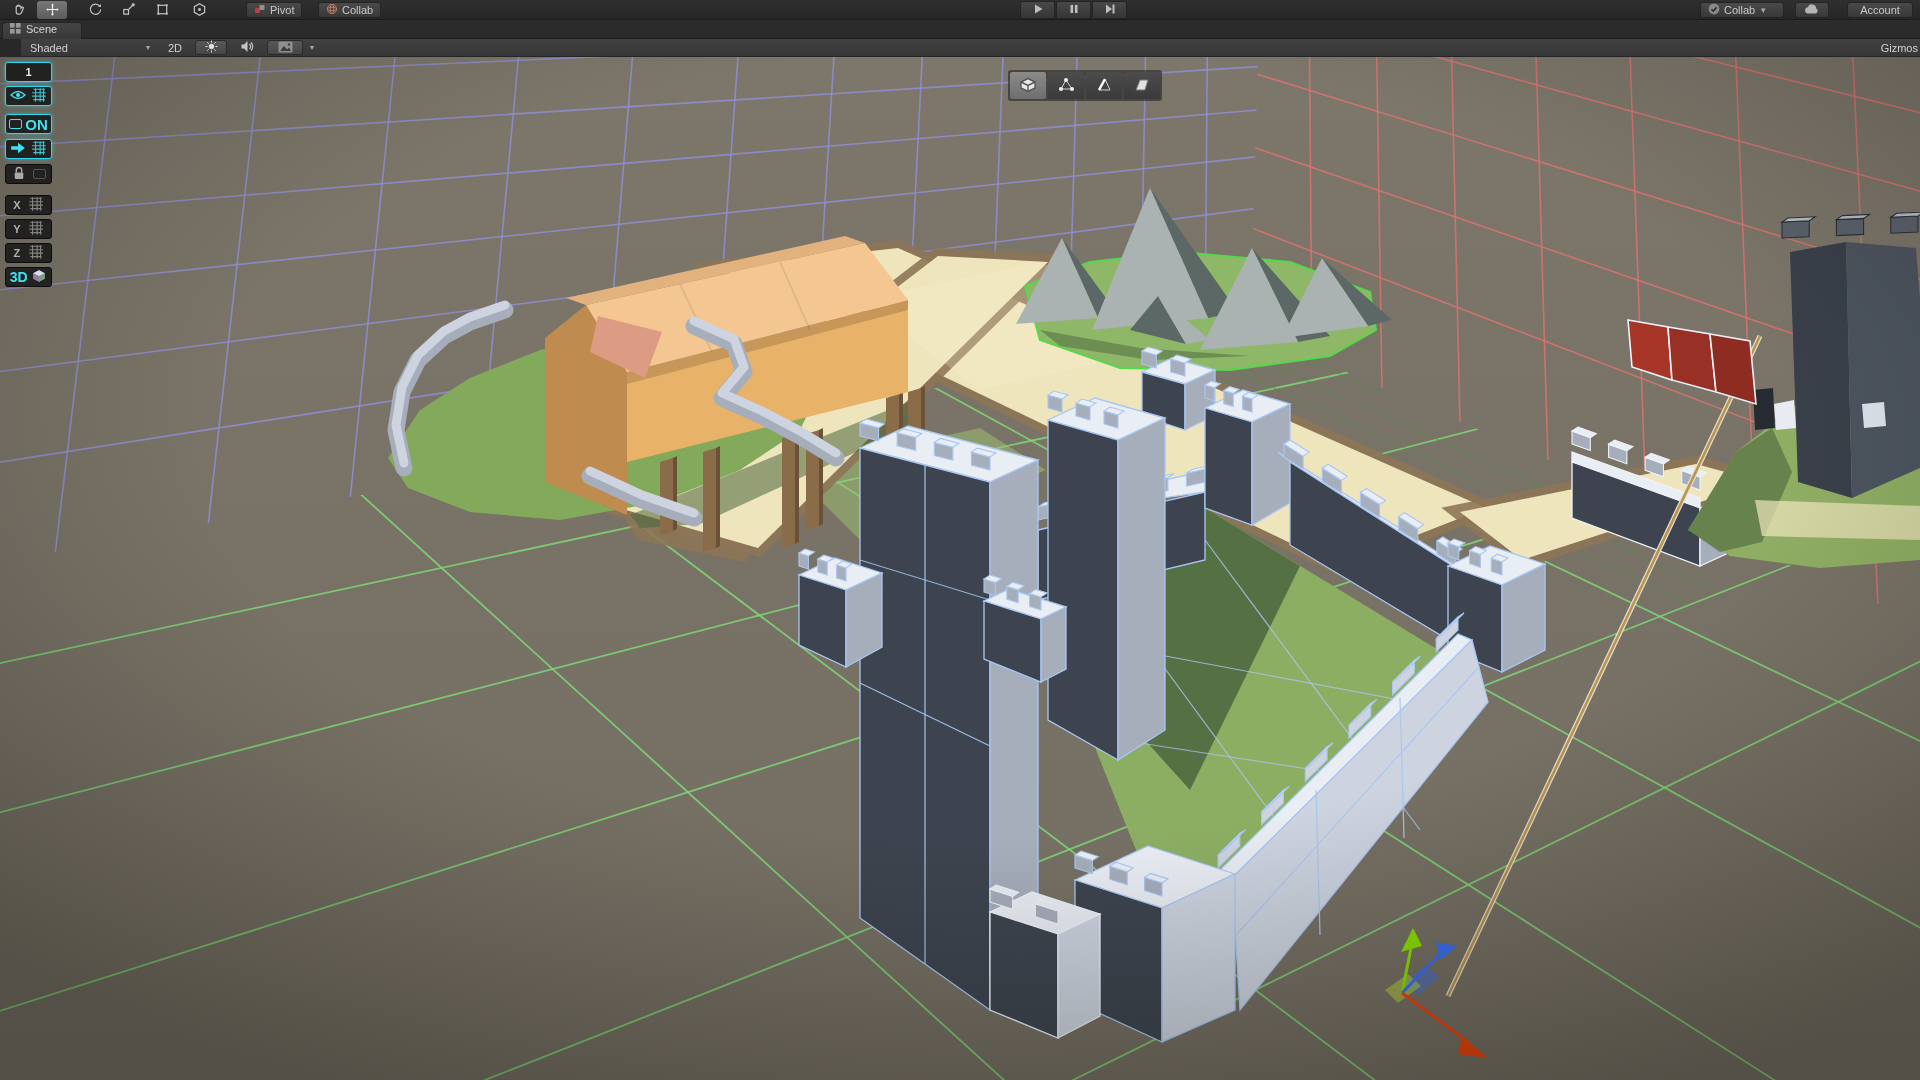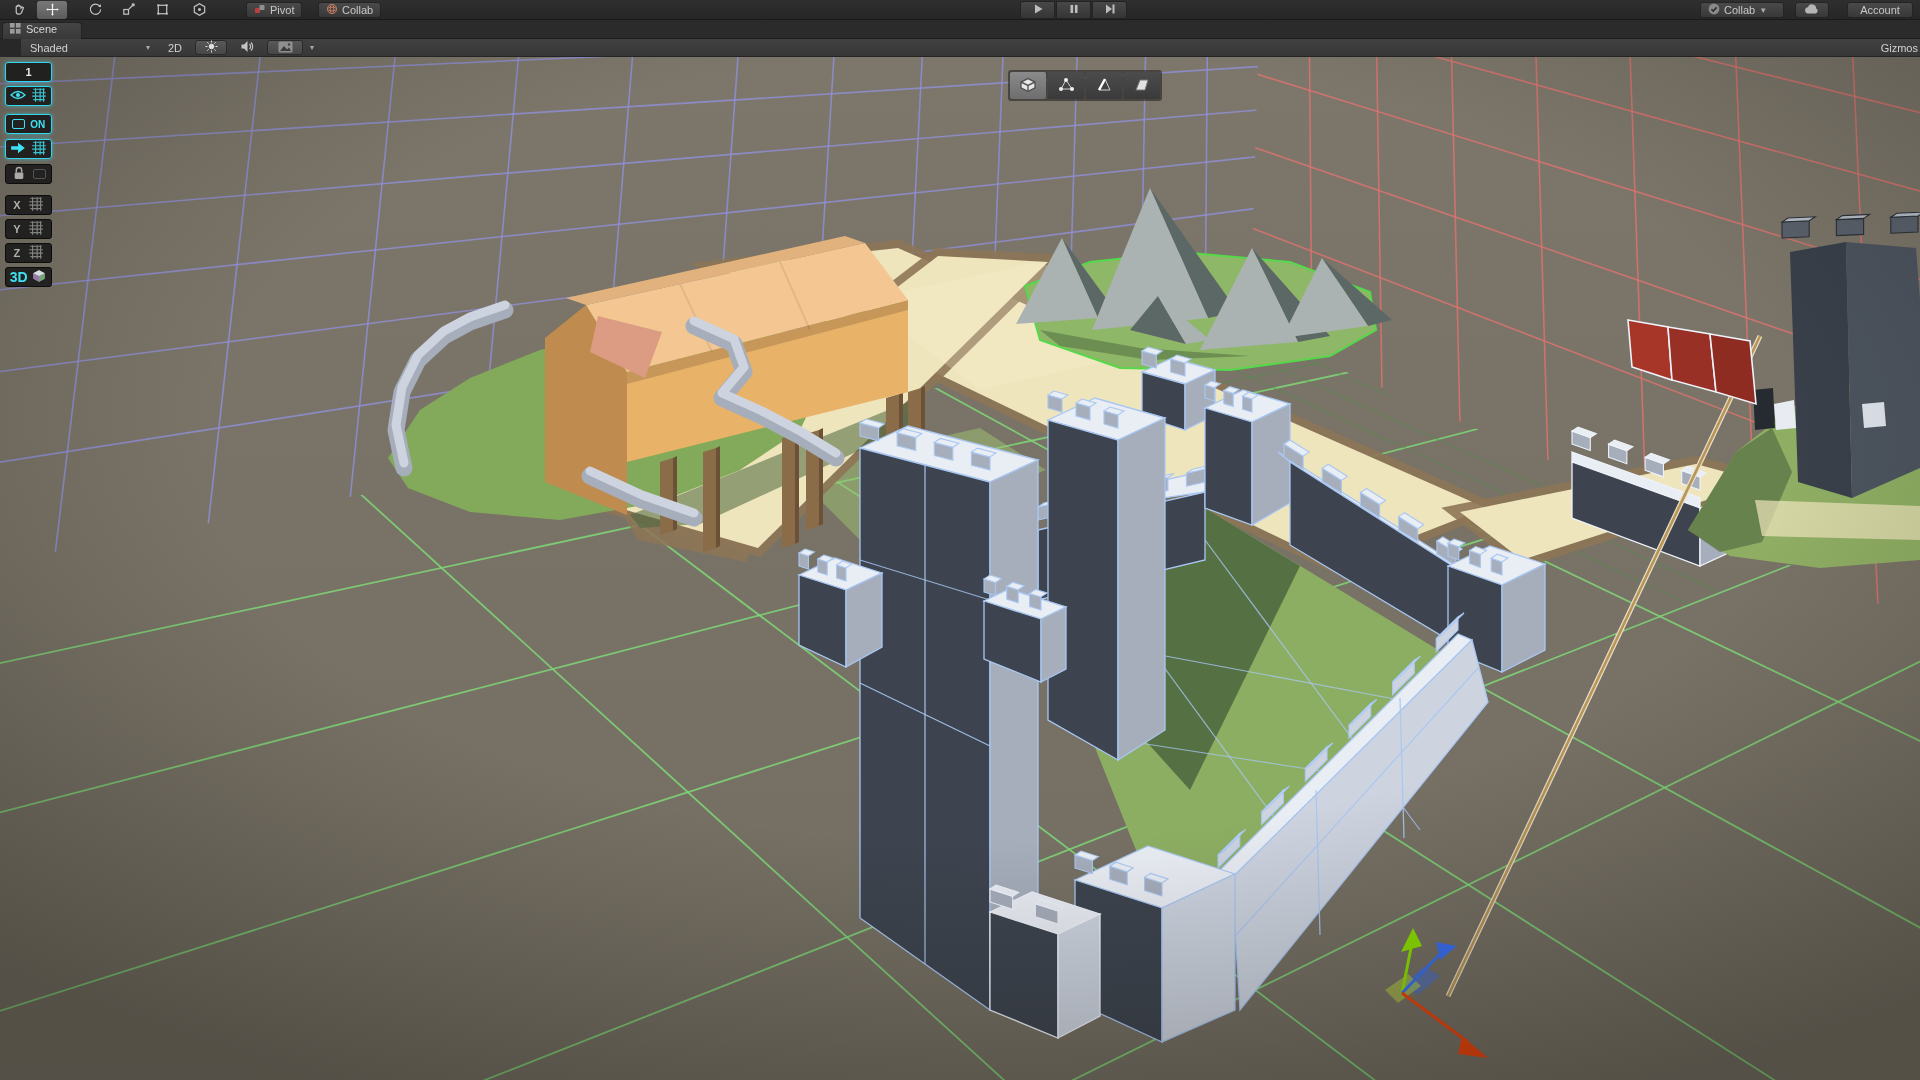--- a/index.html
+++ b/index.html
@@ -38,21 +38,21 @@
   #vignette { position:absolute; left:0; top:57px; width:1920px; height:1023px;
     pointer-events:none; z-index:5;
     background:radial-gradient(ellipse 75% 70% at 52% 38%, rgba(0,0,0,0) 55%, rgba(18,16,12,0.32) 100%); }
   
   #progrids { position:absolute; left:5px; top:62px; z-index:20; }
   .pgbtn { position:absolute; left:0; width:47px; height:20px; border-radius:3px;
     background:rgba(24,24,24,0.88); border:1px solid #0c0c0c; display:flex;
     align-items:center; justify-content:space-evenly; cursor:pointer; }
   .pgbtn.cy { border:1px solid #2fd8ef; box-shadow:0 0 4px rgba(47,216,239,.55); }
   .pg-txt { color:#e8e8e8; font-weight:bold; font-size:11px; }
-  .pg-cytxt { color:#3ee1f2; font-weight:bold; font-size:10px; }
+  .pg-cytxt { color:#3ee1f2; font-weight:bold; font-size:15px; }
   .pgbtn svg { width:16px; height:14px; }
   .pg-minibox { width:13px; height:10px; border:1px solid #555; border-radius:2px; background:#222; }
   .pg-minibox.on { border-color:#3ee1f2; }
   
   #pbtools { position:absolute; left:1008px; top:70px; z-index:20; display:flex; gap:2px;
     background:rgba(30,30,30,0.55); padding:2px; border-radius:3px; }
   .pbbtn { width:36px; height:27px; border-radius:2px; background:linear-gradient(#4c4c4c,#3a3a3a);
     display:flex; align-items:center; justify-content:center; cursor:pointer; }
   .pbbtn.sel { background:linear-gradient(#8a8a8a,#6e6e6e); }
   .pbbtn svg { width:18px; height:16px; fill:none; stroke:#dddddd; stroke-width:1.4; }

